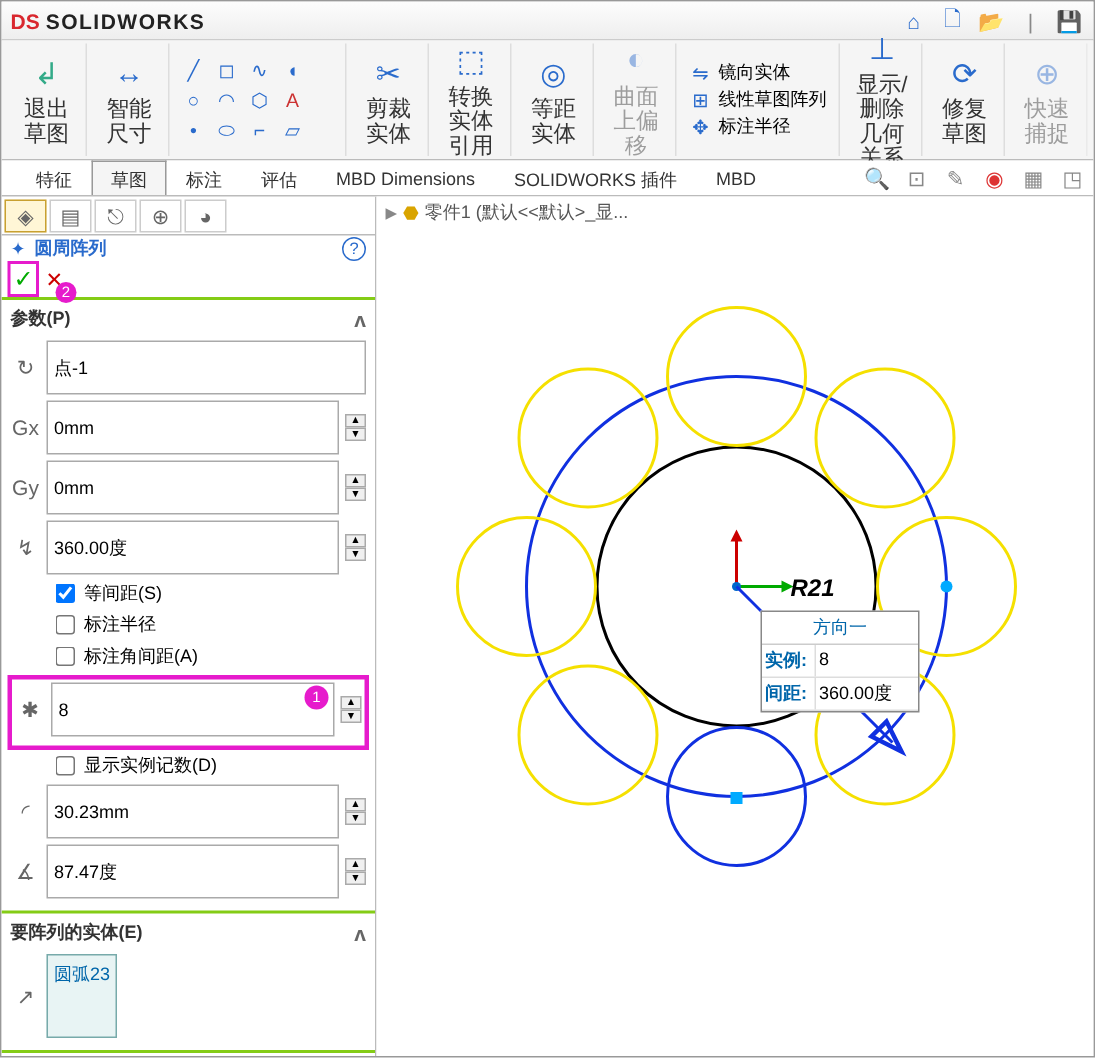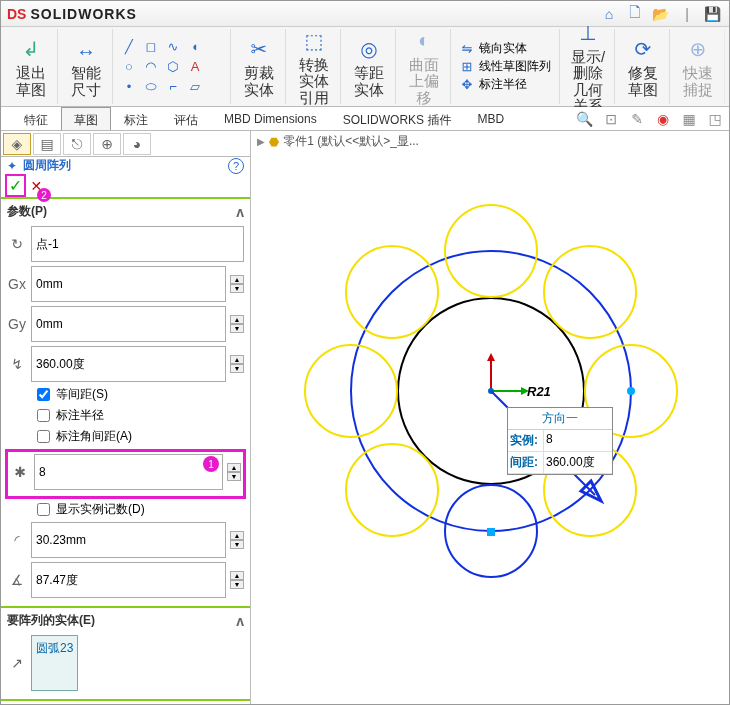--- a/index.html
+++ b/index.html
@@ -72,21 +72,21 @@
 
 .canvas { flex: 1; position: relative; background: #fff; }
 .crumb { position: absolute; top: 2px; left: 6px; display: flex; align-items: center; gap: 4px; color: #555; }
 .crumb .arrw { color: #888; font-size: 10px;}
 svg.drawing { position: absolute; top: 0; left: 0; }
 .dim-popup { position: absolute; left: 256px; top: 276px; width: 106px; border: 1px solid #888; background: #fff; }
 .dim-popup .hdrr { text-align: center; padding: 2px; border-bottom: 1px solid #ccc; color: #0066aa; }
 .dim-popup .row { display: flex; border-bottom: 1px solid #ddd; }
 .dim-popup .row .lbl { width: 36px; padding: 2px; border-right: 1px solid #ddd; color: #0066aa; font-weight: bold; }
 .dim-popup .row .val { padding: 2px; }
-.rlabel { position: absolute; left: 276px; top: 253px; font-style: italic; font-weight: bold; font-size: 13px; }
+.rlabel { position: absolute; left: 276px; top: 253px; font-style: italic; font-weight: bold; font-size: 16px; }
 </style>
 </head>
 <body>
 
 <div class="titlebar">
   <div class="logo">
     <span class="logo-ds">DS</span>
     <span class="logo-txt">SOLIDWORKS</span>
   </div>
   <div class="tb-right">

